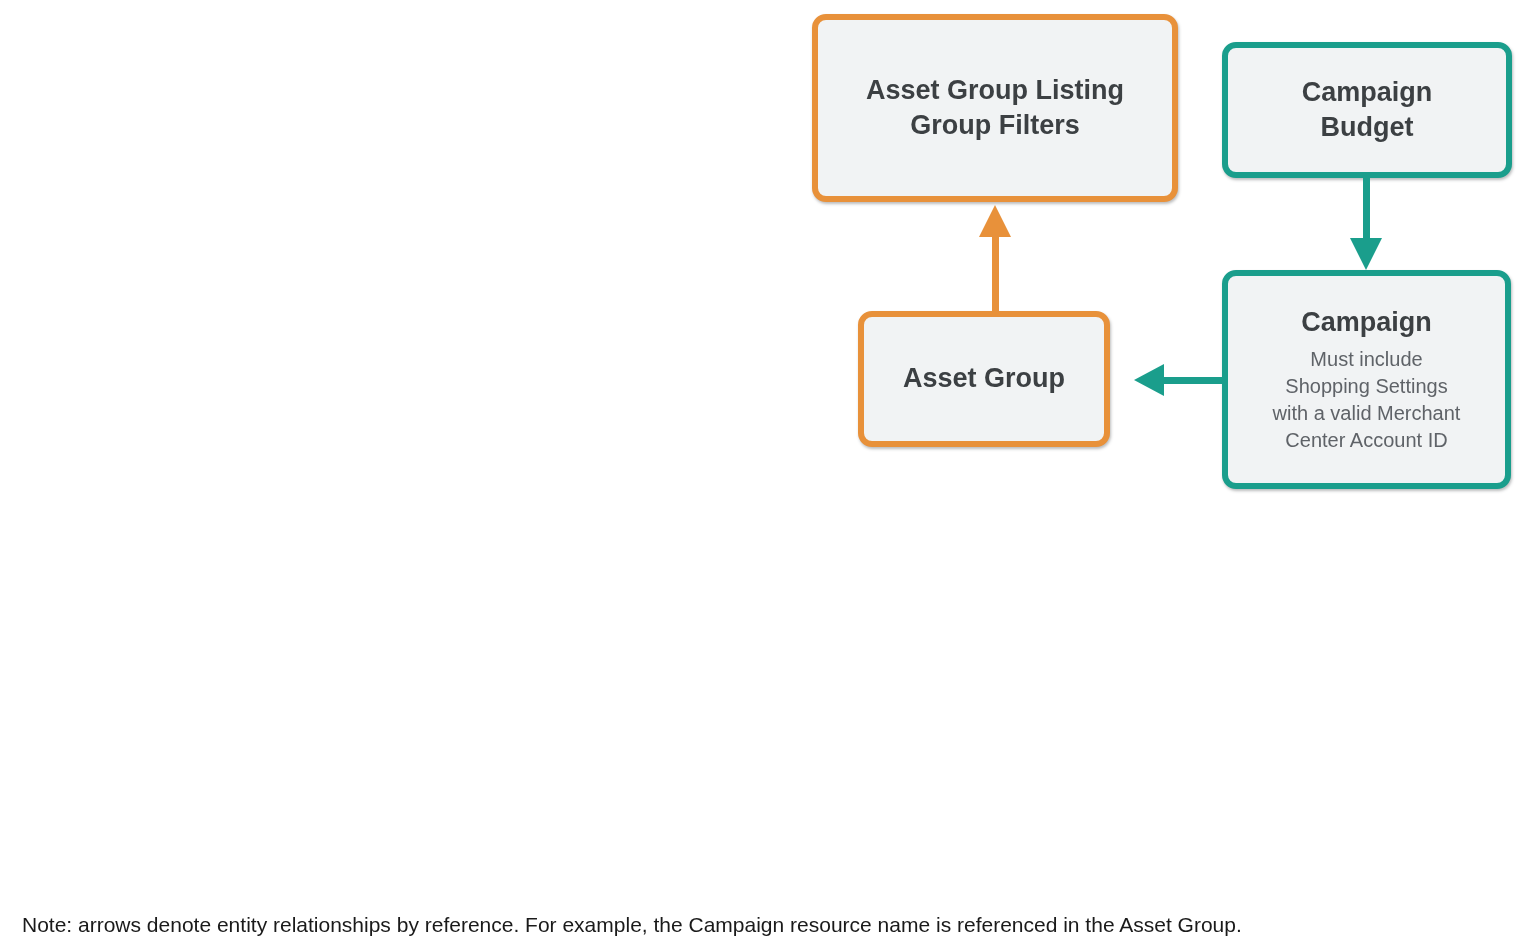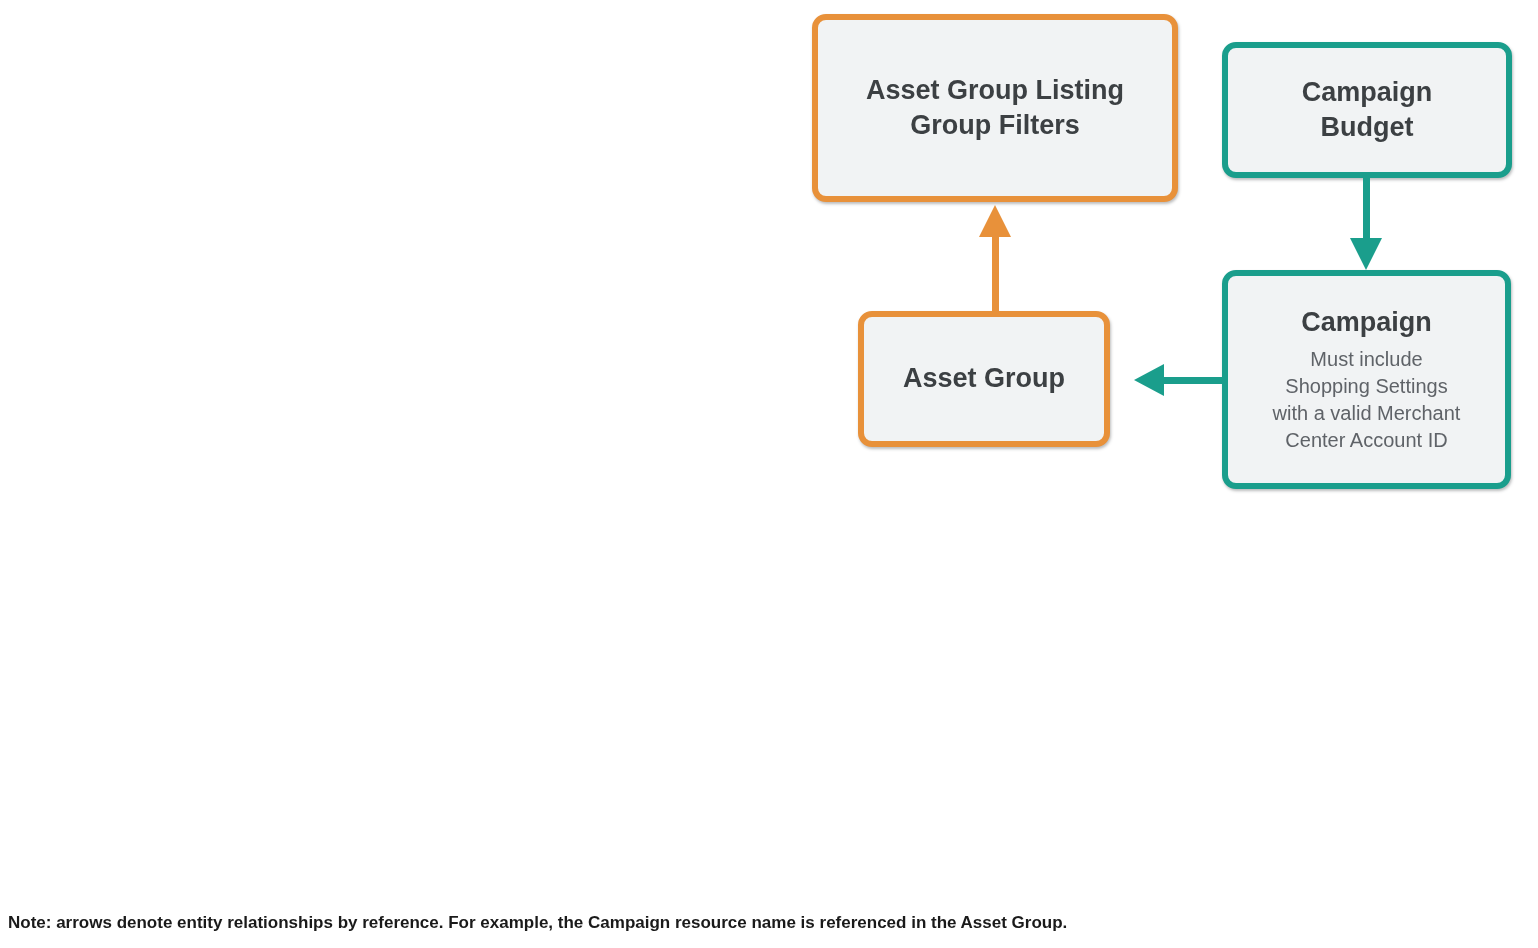--- a/index.html
+++ b/index.html
@@ -84,24 +84,24 @@
   }
   #arrow-campaign-to-assetgroup .head {
     left: 0; top: 0;
     border-top: 16px solid transparent;
     border-bottom: 16px solid transparent;
     border-right: 30px solid var(--teal);
   }
 
   #note {
     position: absolute;
-    left: 8px;
+    left: 22px;
     top: 913px;
-    font-size: 17px;
-    font-weight: bold;
+    font-size: 21px;
+    font-weight: normal;
     color: var(--note-text);
   }
 </style>
 </head>
 <body>
 
 <div>
 
   <div class="node orange" id="node-asset-group-listing-group-filters">
     <div class="title">Asset Group Listing

